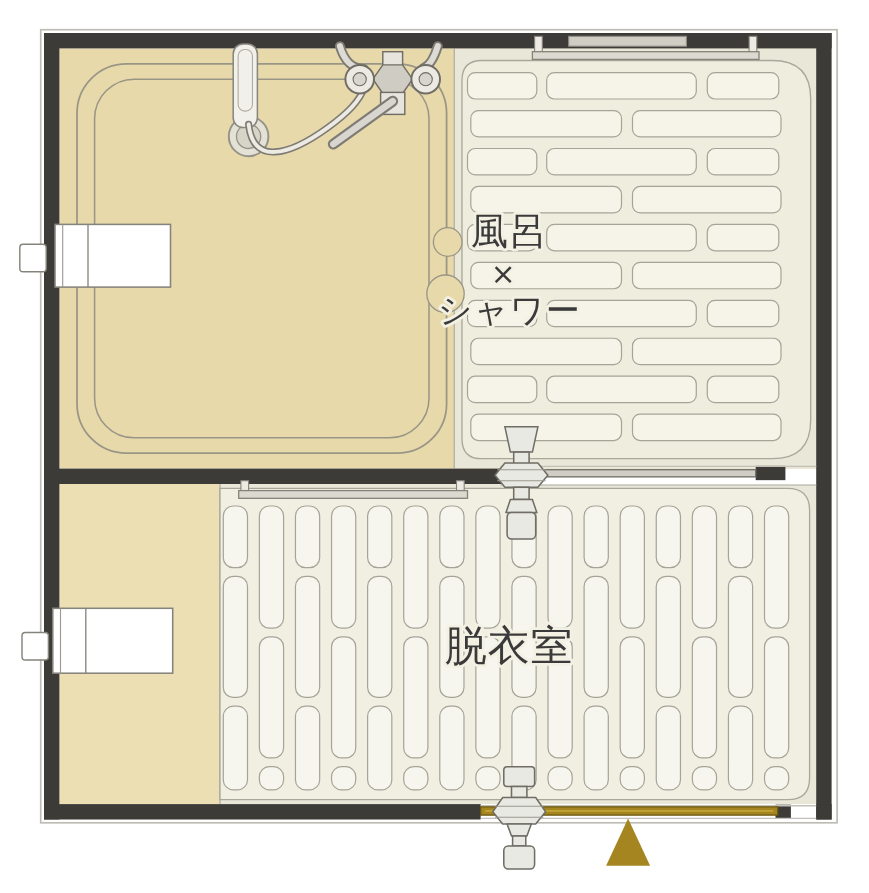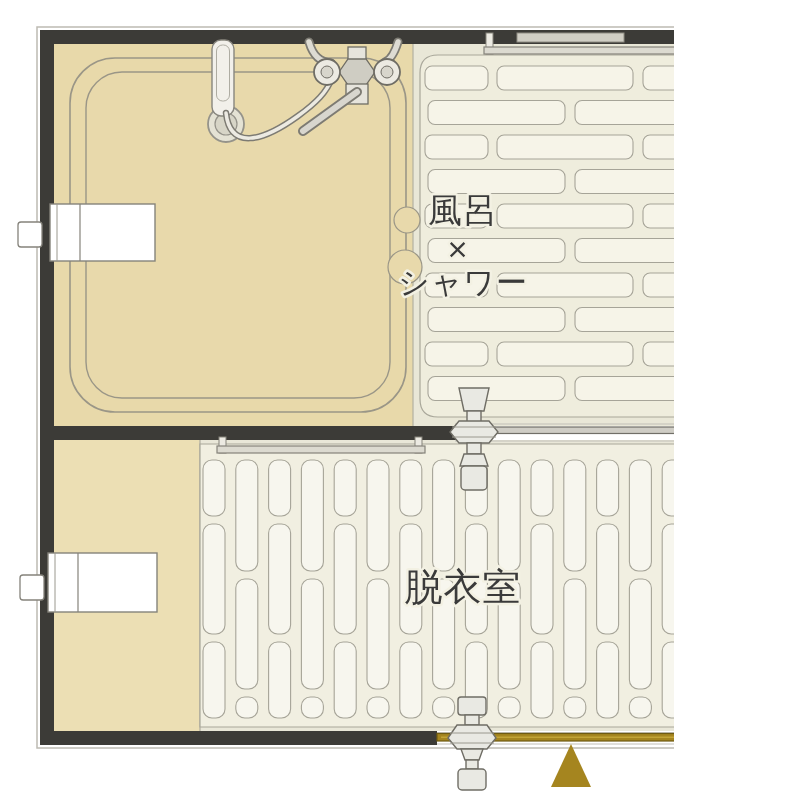--- a/index.html
+++ b/index.html
@@ -1,16 +1,16 @@
 <!DOCTYPE html>
 <html><head>
 <meta charset="utf-8">
 <style>
   html,body{margin:0;padding:0;background:#ffffff;}
-  #stage{position:relative;width:674px;height:812px;background:#ffffff;overflow:hidden;
+  #stage{position:relative;width:790px;height:812px;background:#ffffff;overflow:hidden;
          font-family:"DejaVu Sans",sans-serif;}
   svg{position:absolute;left:0;top:0;}
   text{font-family:"DejaVu Sans",sans-serif;fill:#3a3a3a;}
   .roomlabel{paint-order:stroke;stroke:#f3f1e3;stroke-width:5px;stroke-linejoin:round;
              letter-spacing:1px;}
 </style>
 </head>
 <body>
 
 <div id="stage">

